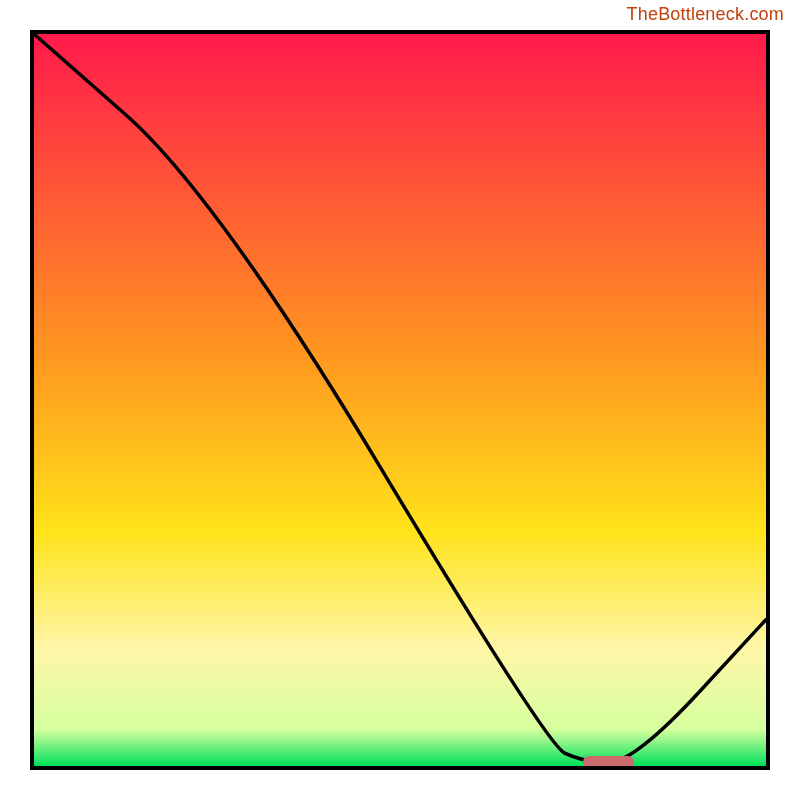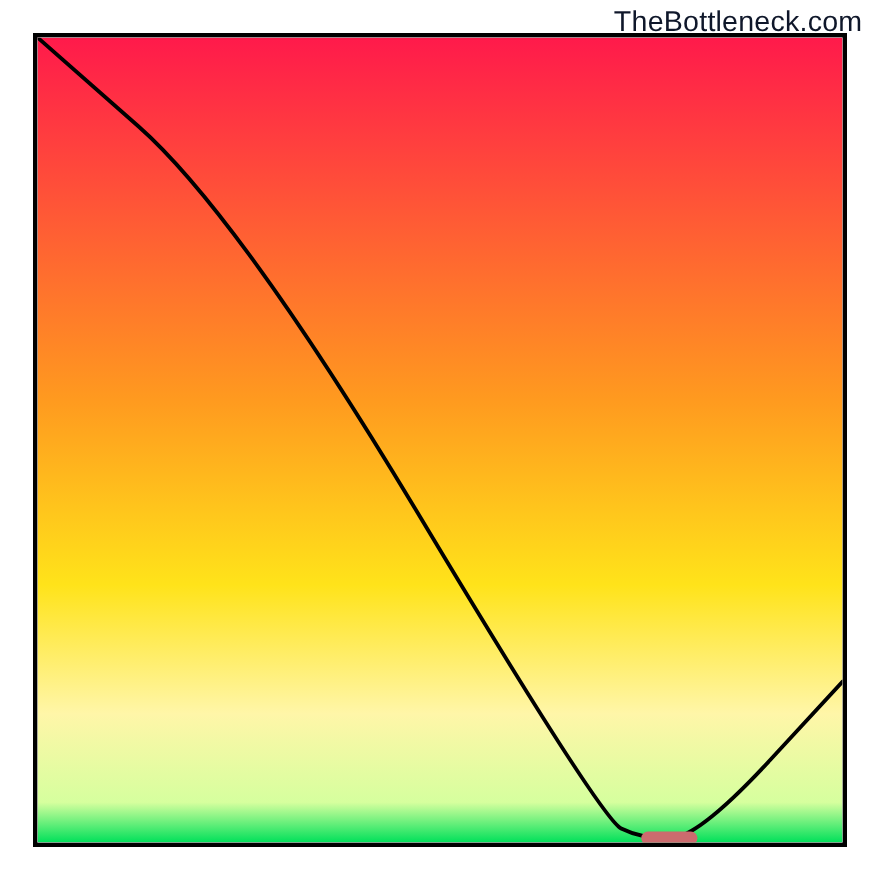--- a/index.html
+++ b/index.html
@@ -13,23 +13,23 @@
   }
   .container {
     position: relative;
     width: 800px;
     height: 800px;
   }
   .watermark {
     position: absolute;
     top: 4px;
     right: 16px;
-    font-size: 26px;
+    font-size: 18px;
     font-weight: 400;
-    color: #0f172a;
+    color: #c2410c;
     letter-spacing: 0.2px;
     user-select: none;
   }
   .plot-area {
     position: absolute;
     left: 30px;
     top: 30px;
     width: 740px;
     height: 740px;
     box-sizing: border-box;

